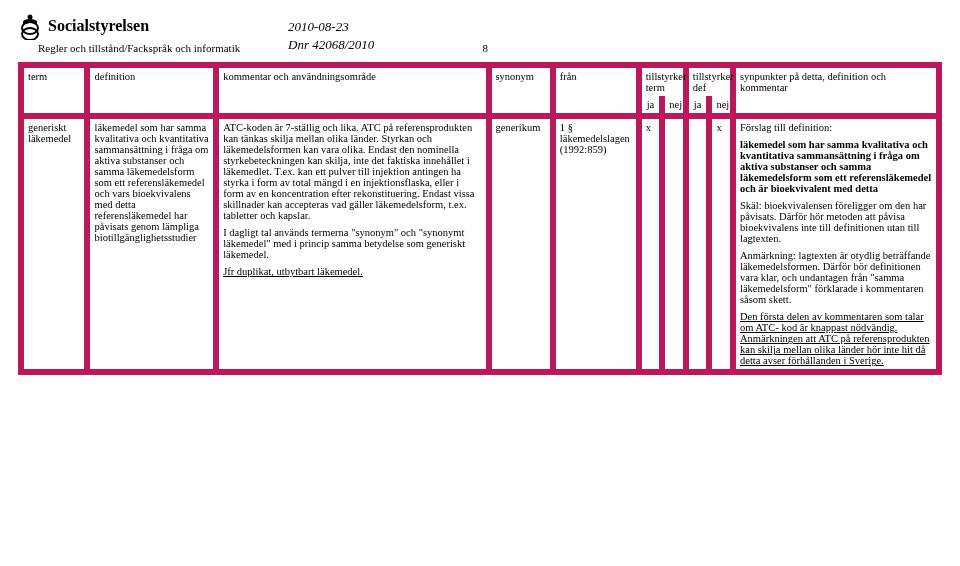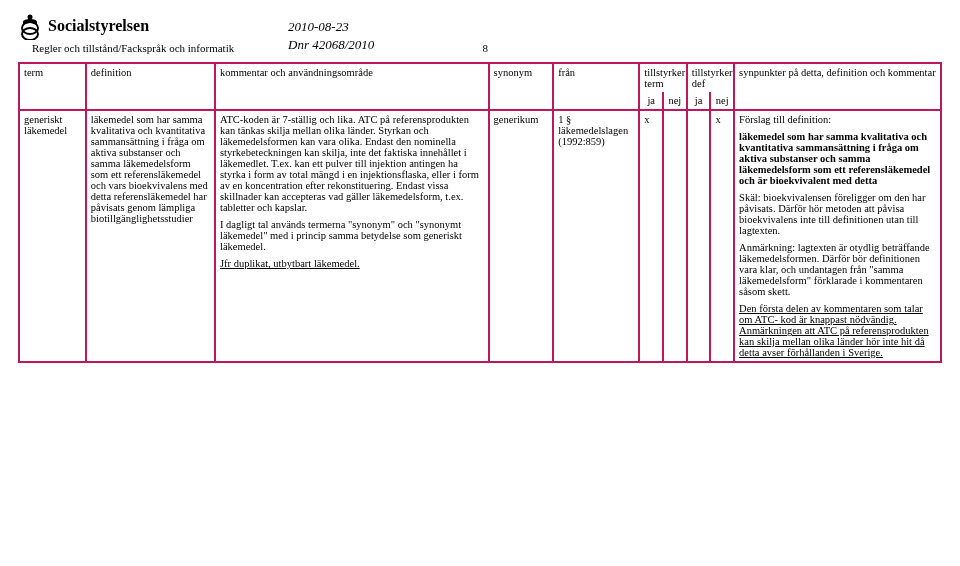--- a/index.html
+++ b/index.html
@@ -37,21 +37,21 @@
       justify-content: center;
     }
     .logo-icon svg { width: 100%; height: 100%; }
     .logo-text {
       font-size: 16px;
       font-weight: bold;
     }
     .subunit {
       font-size: 11px;
       margin-top: 2px;
-      margin-left: 14px;
+      margin-left: 20px;
     }
     .meta-block {
       font-size: 13px;
       line-height: 1.4;
       padding-top: 6px;
       width: 140px;
       font-style: italic;
     }
     .title-block {
       flex: 1;
@@ -69,21 +69,21 @@
       text-align: right;
     }
 
     table.main {
       width: 100%;
       border-collapse: collapse;
       table-layout: fixed;
       font-size: 10.5px;
     }
     table.main th, table.main td {
-      border: 2px solid #be185d;
+      border: 6px solid #be185d;
       padding: 3px 4px;
       vertical-align: top;
       text-align: left;
       font-weight: normal;
     }
     table.main thead th {
       background: #fff;
       font-weight: normal;
     }
     table.main thead tr:first-child th {

